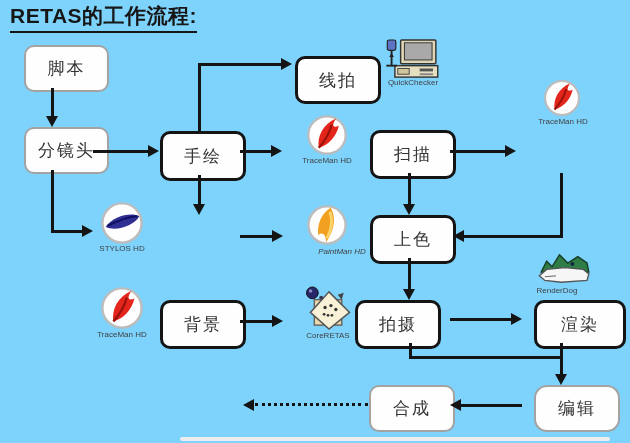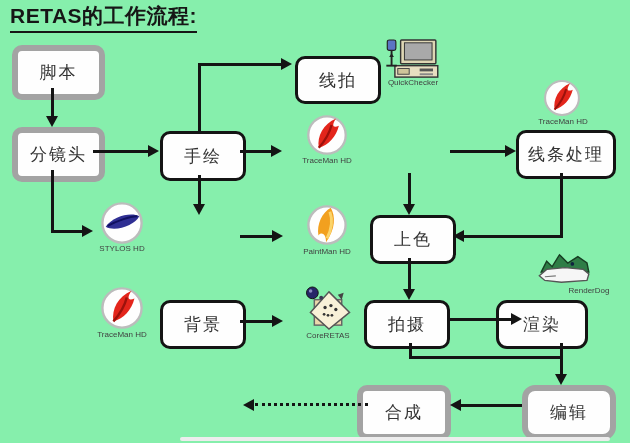--- a/index.html
+++ b/index.html
@@ -1,29 +1,29 @@
 <!DOCTYPE html>
 <html><head>
 <meta charset="utf-8">
 <style>
   html,body{margin:0;padding:0;background:#fff;}
   #app{
     position:relative;width:630px;height:443px;overflow:hidden;
-    background:#86efac;font-family:"Liberation Sans","DejaVu Sans",sans-serif;
+    background:#7dd3fc;font-family:"Liberation Sans","DejaVu Sans",sans-serif;
   }
   .title{
     position:absolute;left:10px;top:2px;font-size:21px;font-weight:bold;
     color:#161616;border-bottom:2px solid #161616;padding-bottom:1px;letter-spacing:.5px;
   }
   .box{
     position:absolute;display:flex;align-items:center;justify-content:center;
     border-radius:10px;background:#fefefe;font-size:17px;color:#333;letter-spacing:2px;
   }
   .strong{border:3px solid #141414;}
-  .light{border:6px solid #a3a3a3;}
+  .light{border:2px solid #a3a3a3;margin-left:12px;}
   .hline{position:absolute;height:3px;background:#141414;}
   .vline{position:absolute;width:3px;background:#141414;}
   .dotline{position:absolute;height:0;border-top:3px dotted #141414;}
   .ah{position:absolute;width:0;height:0;}
   .ah-right{border-top:6px solid transparent;border-bottom:6px solid transparent;border-left:11px solid #141414;}
   .ah-left{border-top:6px solid transparent;border-bottom:6px solid transparent;border-right:11px solid #141414;}
   .ah-down{border-left:6px solid transparent;border-right:6px solid transparent;border-top:11px solid #141414;}
   .icon{position:absolute;}
   .icon-label{position:absolute;font-size:8px;color:#3f3f3f;text-align:center;white-space:nowrap;}
   .edge-shadow{position:absolute;left:180px;top:437px;width:430px;height:4px;background:#ededed;border-radius:2px;}
@@ -33,24 +33,24 @@
 
 <div id="app">
 
   <div class="title">RETAS的工作流程:</div>
 
   <div class="box light" style="left:12px;top:45px;width:81px;height:43px;">脚本</div>
   <div class="box light" style="left:12px;top:127px;width:81px;height:43px;border-radius:10px;">分镜头</div>
   <div class="box strong" style="left:160px;top:131px;width:80px;height:44px;">手绘</div>
   <div class="box strong" style="left:295px;top:56px;width:80px;height:42px;">线拍</div>
   <div class="box strong" style="left:160px;top:300px;width:80px;height:43px;">背景</div>
+  <div class="box strong" style="left:370px;top:130px;width:80px;height:43px;">扫描</div>
   <div class="box strong" style="left:370px;top:215px;width:80px;height:43px;">上色</div>
-  <div class="box strong" style="left:364px;top:300px;width:80px;height:43px;">拍摄</div>
-  <div class="box strong" style="left:516px;top:130px;width:94px;height:43px;">线条处理</div>
-  <div class="box strong" style="left:496px;top:300px;width:86px;height:43px;border-radius:11px;">渲染</div>
+  <div class="box strong" style="left:355px;top:300px;width:80px;height:43px;">拍摄</div>
+  <div class="box strong" style="left:534px;top:300px;width:86px;height:43px;">渲染</div>
   <div class="box light" style="left:522px;top:385px;width:82px;height:43px;border-radius:13px;">编辑</div>
   <div class="box light" style="left:357px;top:385px;width:82px;height:43px;">合成</div>
 
   <div class="vline" style="left:51px;top:88px;height:30px;"></div>
   <div class="ah ah-down" style="left:46px;top:116px;"></div>
 
   <div class="hline" style="left:93px;top:150px;width:56px;"></div>
   <div class="ah ah-right" style="left:148px;top:145px;"></div>
 
   <div class="vline" style="left:51px;top:170px;height:62px;"></div>
@@ -133,21 +133,21 @@
     <path d="M6 27 C13 16 33 11 41 16 C37 25 16 33 6 27 Z" fill="#2f2f93"></path>
     <path d="M8 26 C17 21 31 16 39 16" stroke="#101060" stroke-width="2" fill="none"></path>
   </svg>
   <div class="icon-label" style="left:86px;top:244px;width:72px;">STYLOS HD</div>
 
   <svg class="icon" style="left:306px;top:204px;" width="42" height="42" viewBox="0 0 44 44">
     <circle cx="22" cy="22" r="19.5" fill="#fefefe" stroke="#bcbcbc" stroke-width="2.5"></circle>
     <path d="M26 4 C31 13 31 26 21 40 C21 31 16 29 13 33 C11 21 17 9 26 4 Z" fill="#f2a01f"></path>
     <path d="M25 8 C28 16 27 26 22 36" stroke="#fbd46a" stroke-width="3" fill="none"></path>
   </svg>
-  <div class="icon-label" style="left:291px;top:247px;width:72px;">PaintMan HD</div>
+  <div class="icon-label" style="left:306px;top:247px;width:72px;font-style:italic;">PaintMan HD</div>
 
   <svg class="icon" style="left:100px;top:286px;" width="44" height="44" viewBox="0 0 46 46">
     <circle cx="23" cy="23" r="20.5" fill="#fefefe" stroke="#bcbcbc" stroke-width="2.5"></circle>
     <path d="M14 37 C12 24 19 11 33 5 C28 12 29 16 36 13 C33 25 25 34 14 37 Z" fill="#e3251b"></path>
     <path d="M14 37 C21 29 26 20 28 12" stroke="#9c120c" stroke-width="2.5" fill="none"></path>
   </svg>
   <div class="icon-label" style="left:86px;top:330px;width:72px;">TraceMan HD</div>
 
   <svg class="icon" style="left:302px;top:286px;" width="54" height="45" viewBox="0 0 54 46">
     <rect x="12" y="14" width="28" height="26" fill="#ecd9ac" stroke="#666" stroke-width="1.5"></rect>
@@ -164,16 +164,16 @@
     <circle cx="8.2" cy="5.2" r="1.8" fill="#8a8ac0"></circle>
   </svg>
   <div class="icon-label" style="left:291px;top:331px;width:74px;text-align:center;">CoreRETAS</div>
 
   <svg class="icon" style="left:536px;top:252px;" width="58" height="33" viewBox="0 0 60 36">
     <path d="M4 22 L10 10 L16 16 L24 3 L33 12 L44 5 L54 12 L56 22 Z" fill="#2e7d46" stroke="#173c22" stroke-width="1.5"></path>
     <path d="M2 26 L10 19 L30 17 L50 19 L56 24 L54 31 L26 33 L8 31 Z" fill="#f6f6f6" stroke="#555" stroke-width="1.5"></path>
     <circle cx="38" cy="13" r="2" fill="#10233f"></circle>
     <path d="M8 27 L20 26" stroke="#777" stroke-width="1.2"></path>
   </svg>
-  <div class="icon-label" style="left:553px;top:286px;width:72px;">RenderDog</div>
+  <div class="icon-label" style="left:521px;top:286px;width:72px;">RenderDog</div>
 
   <div class="edge-shadow"></div>
 </div>
 
 </body></html>

